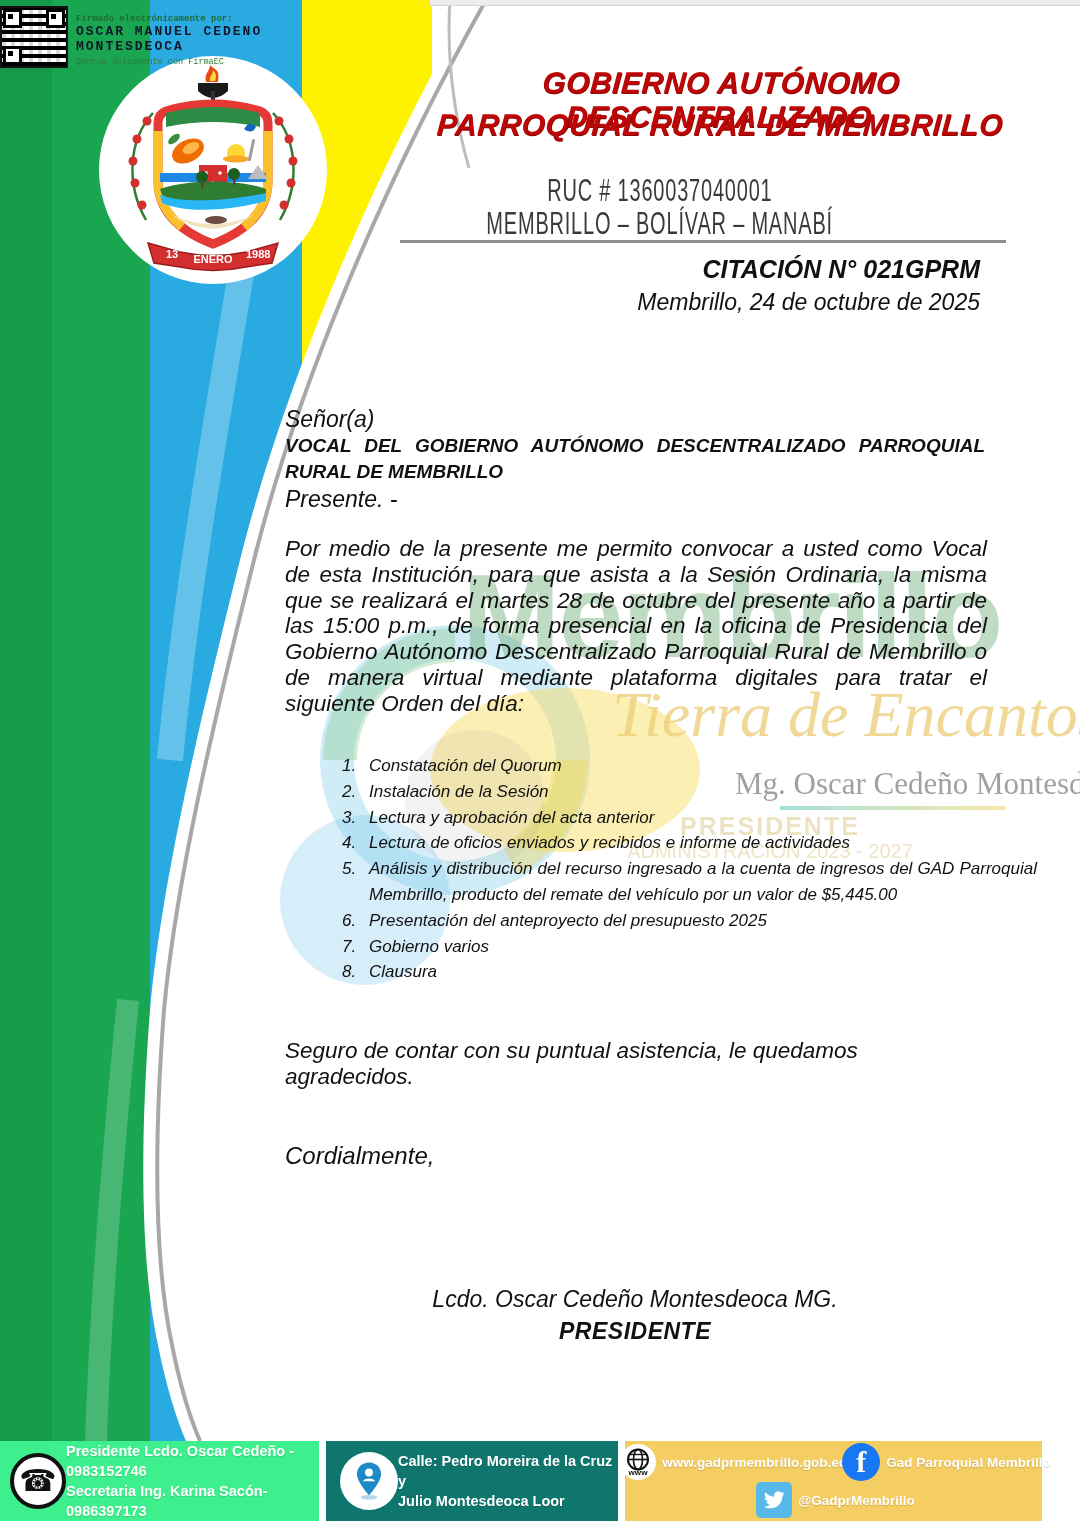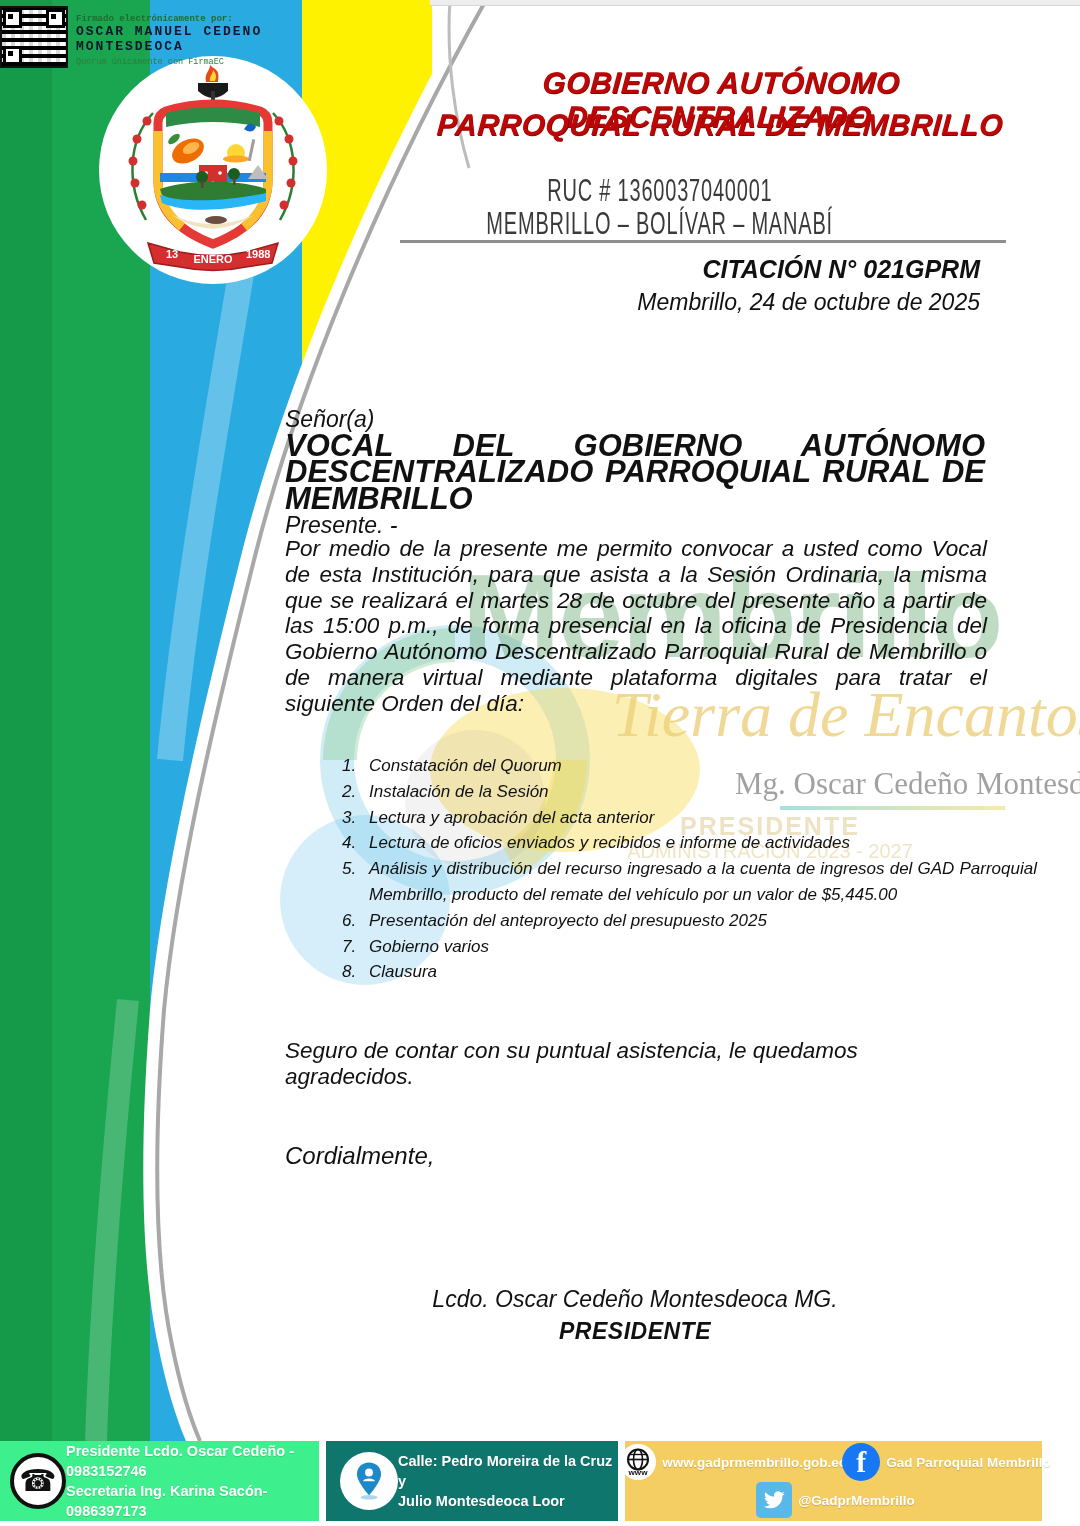--- a/index.html
+++ b/index.html
@@ -48,21 +48,21 @@
   .wm-admin{left:620px;top:840px;width:300px;text-align:center;font-size:20px;
             color:rgba(220,195,125,.45);}
 
   
   .it{font-style:italic;}
   .bold-it{font-style:italic;font-weight:bold;}
   .just{text-align:justify;}
   .cit{right:100px;top:255px;font-size:25px;font-weight:bold;font-style:italic;z-index:5;}
   .date{right:100px;top:289px;font-size:23px;font-style:italic;z-index:5;}
   .addr{left:285px;top:406px;width:700px;font-size:23px;line-height:26.5px;z-index:5;}
-  .addr .bold-it{font-size:31px;}
+  .addr .bold-it{font-size:19px;}
   .para{left:285px;top:536px;width:702px;font-size:22.5px;line-height:25.8px;z-index:5;}
   .agenda{left:313px;top:737px;width:676px;margin:16px;padding:0 0 0 32px;font-size:17px;
           line-height:25.8px;z-index:5;position:absolute;}
   .agenda li{padding-left:8px;}
   .thanks{left:285px;top:1038px;width:702px;font-size:22.5px;z-index:5;}
   .cord{left:285px;top:1142px;font-size:24px;z-index:5;}
   .signer{left:285px;top:1286px;width:700px;text-align:center;z-index:5;}
   .signer .name{font-size:23px;}
   .signer .role{font-size:23px;margin-top:5px;letter-spacing:.5px;}
 

